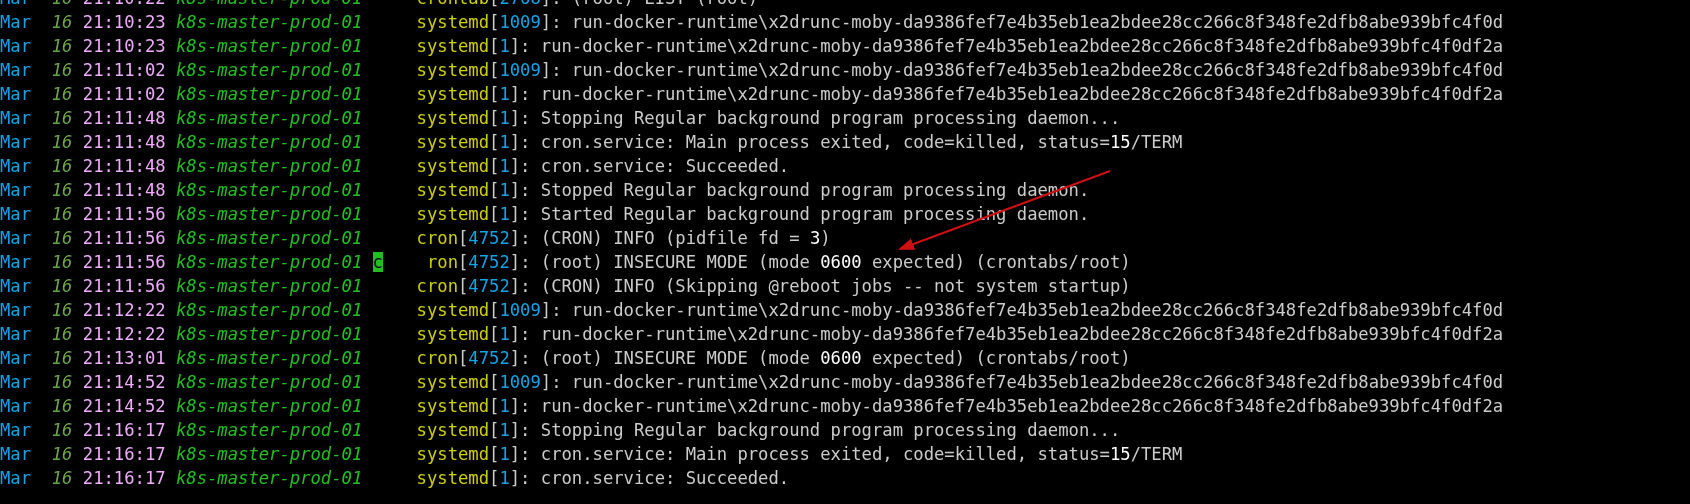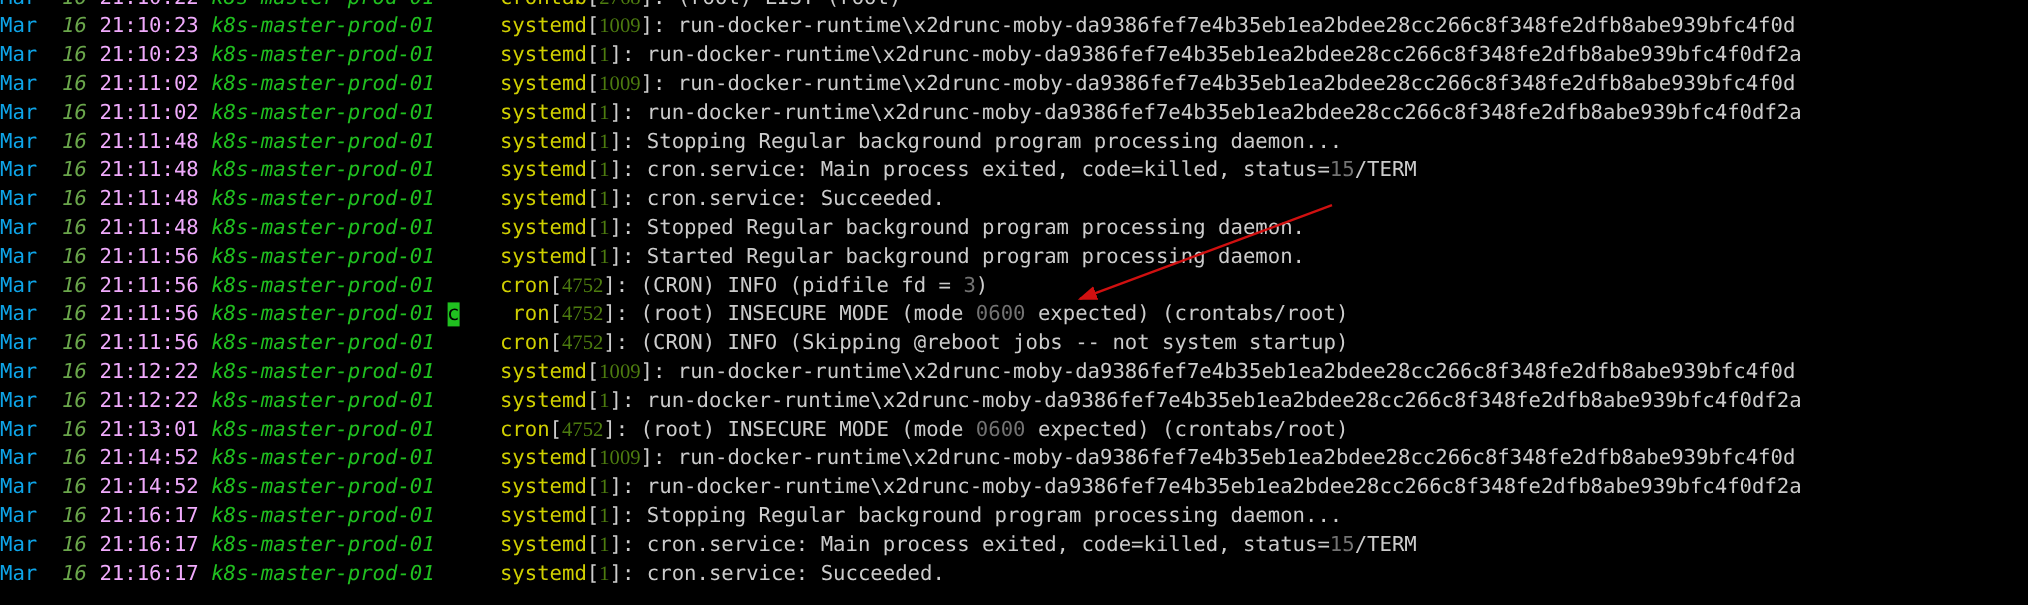--- a/index.html
+++ b/index.html
@@ -17,22 +17,22 @@
     color:#ccc;
     padding:0;
     position:relative;
   }
   .line{display:block;}
   .mon{color:#0ea5e9;}
   .day{color:#6aa64b;font-style:italic;}
   .time{color:#f0abfc;}
   .host{color:#20c020;font-style:italic;}
   .svc{color:#d0cf00;margin-left:44px;}
-  .pid1{color:#4d7c0f;font-family:Liberation Serif, serif;}
-  .num{color:#737373;}
+  .pid1{color:#0ea5e9;}
+  .num{color:#ffffff;}
   .msg{color:#ccc;}
   .hl{background:#20c020;color:#000;}
   svg.arrow{
     position:absolute;
     pointer-events:none;
   }
 </style>
 </head>
 <body>
 

